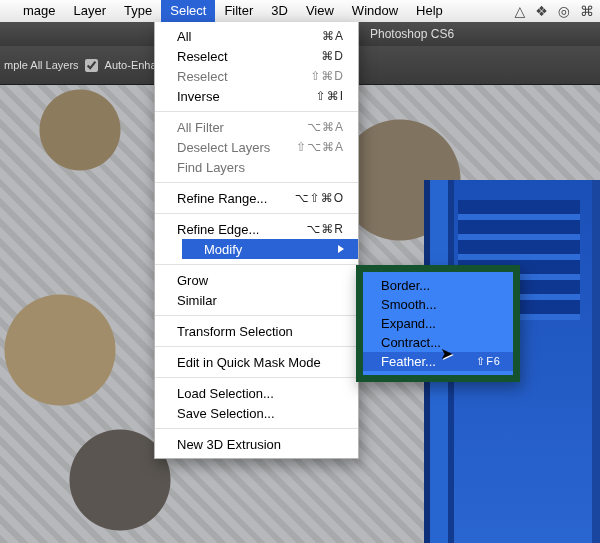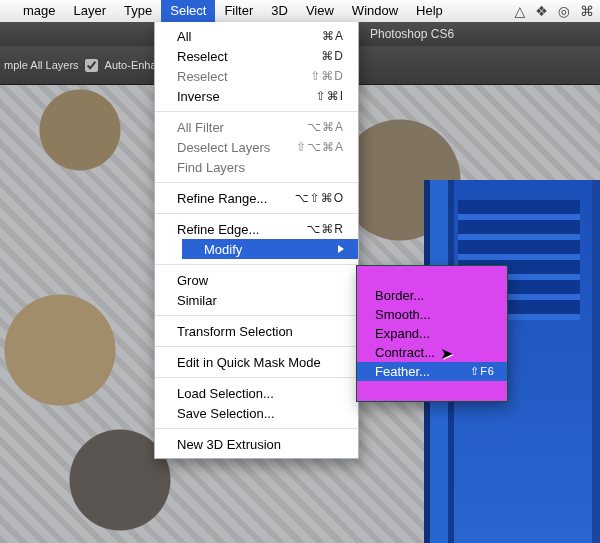--- a/index.html
+++ b/index.html
@@ -136,24 +136,24 @@
   .menu hr {
     border: none;
     border-top: 1px solid #e1e1e1;
     margin: 5px 0;
   }
   .submenu {
     position: absolute;
     top: 265px;
     left: 356px;
     width: 150px;
-    background: #d946ef;
-    border: 1px solid #14532d;
+    background: #3b82f6;
+    border: 7px solid #14532d;
     box-shadow: 2px 6px 14px rgba(0,0,0,.35);
-    padding: 20px 0;
+    padding: 4px 0;
   }
   .submenu .row {
     display:flex; align-items:center; height:19px;
     padding: 0 12px 0 18px; color:#000; cursor:default;
   }
   .submenu .row.hl { background:#2a63d6; color:#fff; }
   .submenu .row .sc { margin-left:auto; font-size:11px; letter-spacing:1px; }
   .cursor-arrow {
     position:absolute;
     top: 344px; left: 440px;

